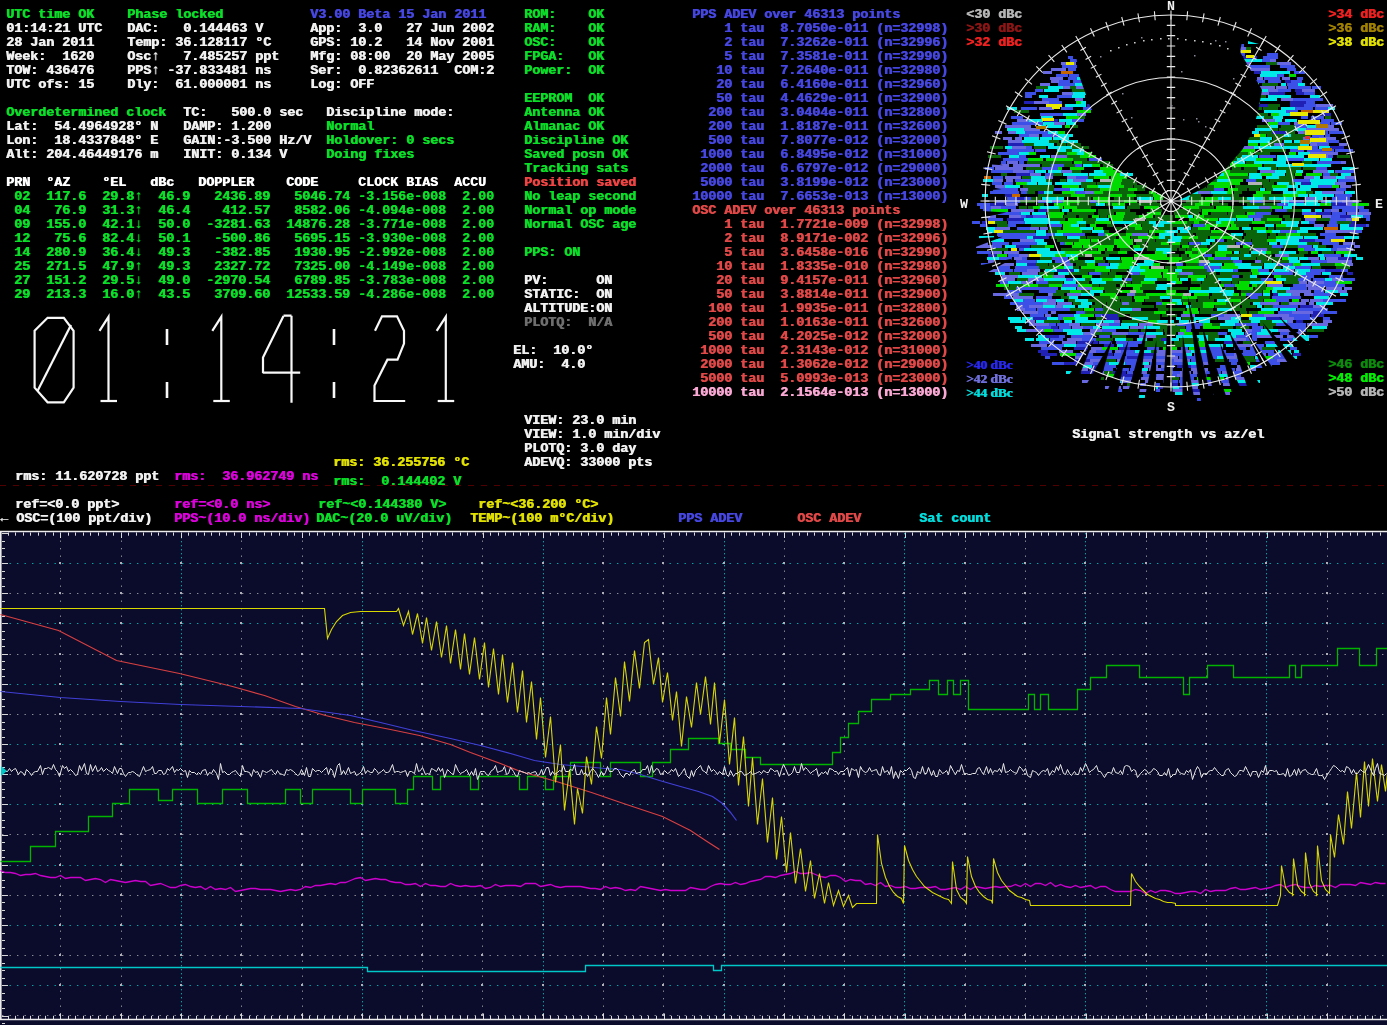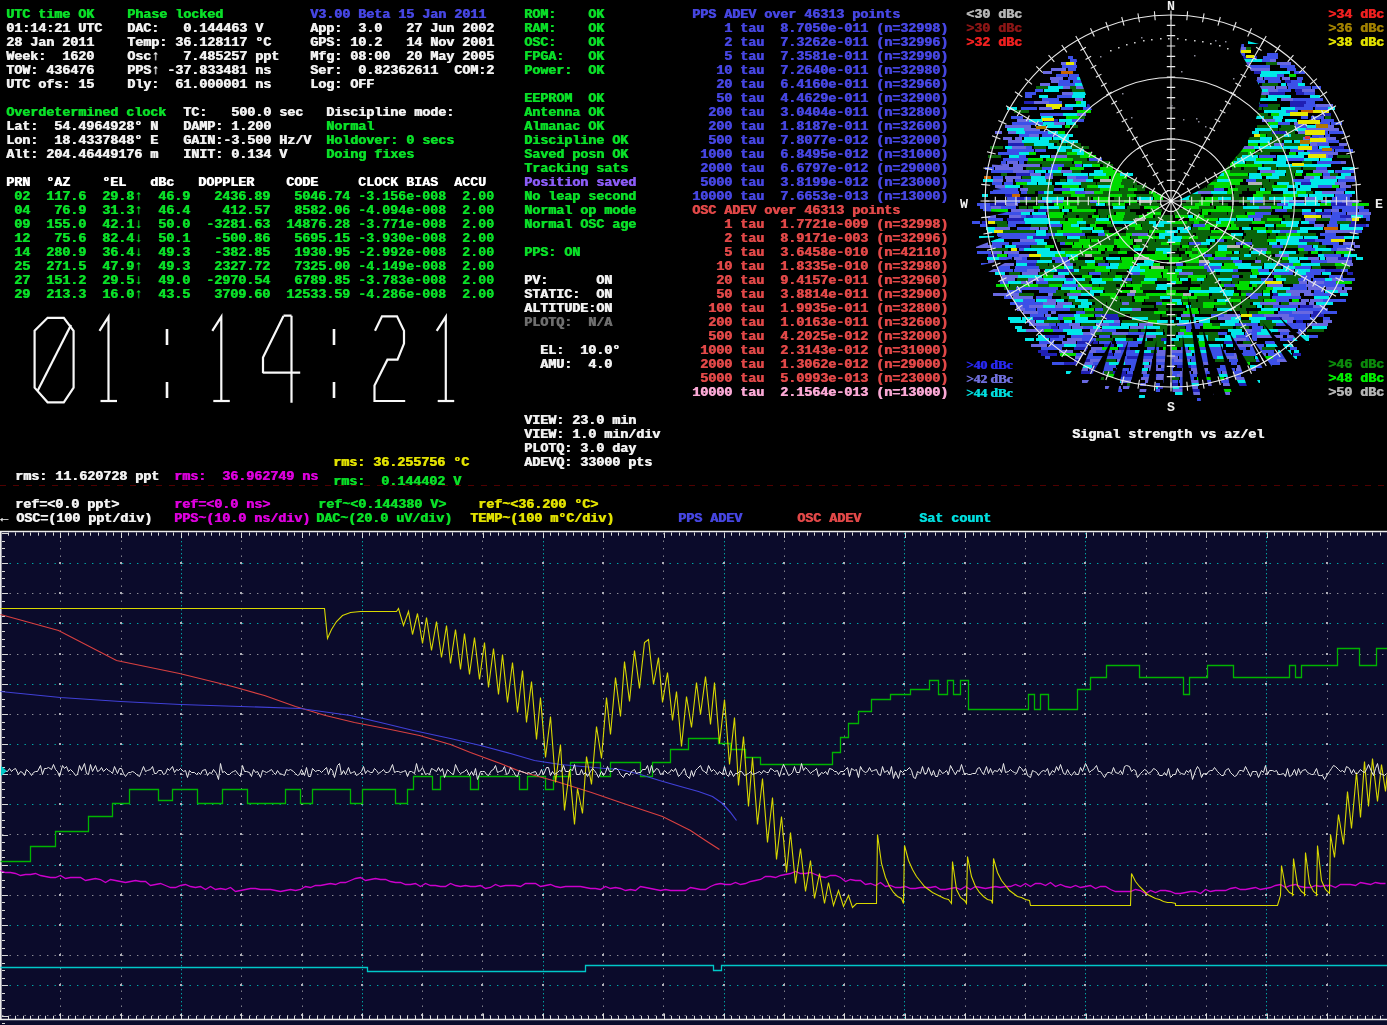--- a/index.html
+++ b/index.html
@@ -50,30 +50,30 @@
 <span style="color:#0ade28">OSC:    OK</span>
 <span style="color:#0ade28">FPGA:   OK</span>
 <span style="color:#0ade28">Power:  OK</span>
 <span></span>
 <span style="color:#0ade28">EEPROM  OK</span>
 <span style="color:#0ade28">Antenna OK</span>
 <span style="color:#0ade28">Almanac OK</span>
 <span style="color:#0ade28">Discipline OK</span>
 <span style="color:#0ade28">Saved posn OK</span>
 <span style="color:#0ade28">Tracking sats</span>
-<span style="color:#8b5cf6">Position saved</span>
+<span style="color:#ef4444">Position saved</span>
 <span style="color:#0ade28">No leap second</span>
 <span style="color:#0ade28">Normal op mode</span>
 <span style="color:#0ade28">Normal OSC age</span></pre>
 <pre style="left:524px;top:246px;color:#f0f0f0;text-align:right;"><span style="color:#0ade28">PPS: ON</span></pre>
 <pre style="left:524px;top:274px;color:#f0f0f0;"><span>PV:      ON</span>
 <span>STATIC:  ON</span>
 <span>ALTITUDE:ON</span>
 <span style="color:#6e6e6e">PLOTQ:  N/A</span></pre>
-<pre style="left:540px;top:344px;color:#f0f0f0;"><span>EL:  10.0°</span>
+<pre style="left:513px;top:344px;color:#f0f0f0;"><span>EL:  10.0°</span>
 <span>AMU:  4.0</span></pre>
 <pre style="left:524px;top:414px;color:#f0f0f0;"><span>VIEW: 23.0 min</span>
 <span>VIEW: 1.0 min/div</span>
 <span>PLOTQ: 3.0 day</span>
 <span>ADEVQ: 33000 pts</span></pre>
 <pre style="left:692px;top:8px;color:#f0f0f0;"><span style="color:#4646e0">PPS ADEV over 46313 points</span>
 <span style="color:#4646e0">    1 tau  8.7050e-011 (n=32998)</span>
 <span style="color:#4646e0">    2 tau  7.3262e-011 (n=32996)</span>
 <span style="color:#4646e0">    5 tau  7.3581e-011 (n=32990)</span>
 <span style="color:#4646e0">   10 tau  7.2640e-011 (n=32980)</span>
@@ -81,22 +81,22 @@
 <span style="color:#4646e0">   50 tau  4.4629e-011 (n=32900)</span>
 <span style="color:#4646e0">  200 tau  3.0404e-011 (n=32800)</span>
 <span style="color:#4646e0">  200 tau  1.8187e-011 (n=32600)</span>
 <span style="color:#4646e0">  500 tau  7.8077e-012 (n=32000)</span>
 <span style="color:#4646e0"> 1000 tau  6.8495e-012 (n=31000)</span>
 <span style="color:#4646e0"> 2000 tau  6.6797e-012 (n=29000)</span>
 <span style="color:#4646e0"> 5000 tau  3.8199e-012 (n=23000)</span>
 <span style="color:#4646e0">10000 tau  7.6653e-013 (n=13000)</span>
 <span style="color:#e04848">OSC ADEV over 46313 points</span>
 <span style="color:#e04848">    1 tau  1.7721e-009 (n=32998)</span>
-<span style="color:#e04848">    2 tau  8.9171e-003 (n=32996)</span>
-<span style="color:#e04848">    5 tau  3.6458e-010 (n=42110)</span>
+<span style="color:#e04848">    2 tau  8.9171e-002 (n=32996)</span>
+<span style="color:#e04848">    5 tau  3.6458e-016 (n=32990)</span>
 <span style="color:#e04848">   10 tau  1.8335e-010 (n=32980)</span>
 <span style="color:#e04848">   20 tau  9.4157e-011 (n=32960)</span>
 <span style="color:#e04848">   50 tau  3.8814e-011 (n=32900)</span>
 <span style="color:#e04848">  100 tau  1.9935e-011 (n=32800)</span>
 <span style="color:#e04848">  200 tau  1.0163e-011 (n=32600)</span>
 <span style="color:#e04848">  500 tau  4.2025e-012 (n=32000)</span>
 <span style="color:#e04848"> 1000 tau  2.3143e-012 (n=31000)</span>
 <span style="color:#e04848"> 2000 tau  1.3062e-012 (n=29000)</span>
 <span style="color:#e04848"> 5000 tau  5.0993e-013 (n=23000)</span>
 <span style="color:#f9a8d4">10000 tau  2.1564e-013 (n=13000)</span></pre>

